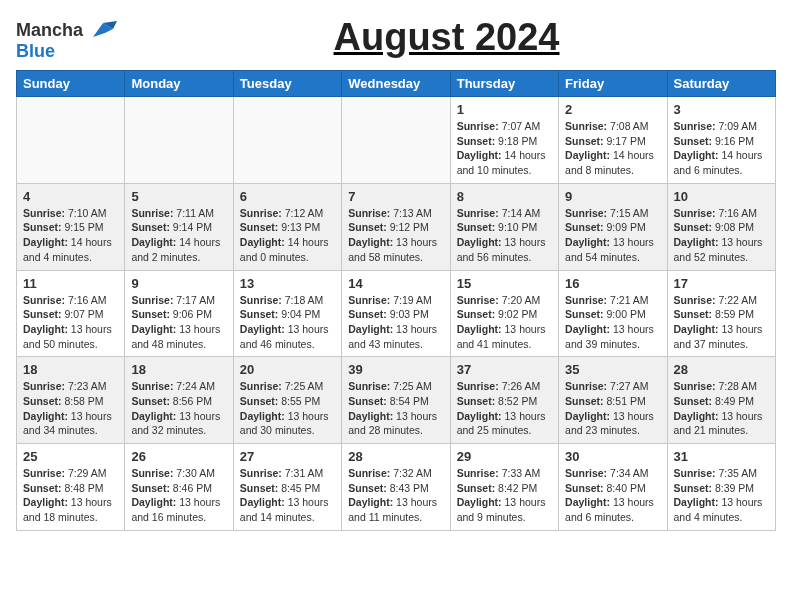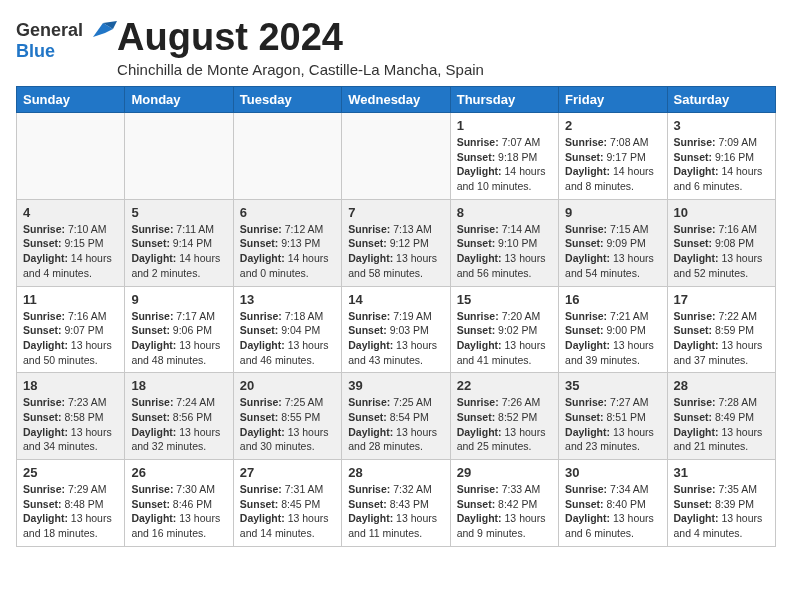--- a/index.html
+++ b/index.html
@@ -20,22 +20,23 @@
       flex-direction: column;
       align-items: flex-start;
       margin-right: auto;
       margin-top: 4px;
     }
     .logo-row {
       display: flex;
       align-items: center;
     }
     .title-section {
-      text-align: left;
+      text-align: center;
       flex: 1;
+      text-decoration: underline;
     }
     .cal-title {
       font-size: 38px;
       font-weight: bold;
       color: #222;
     }
     .cal-subtitle {
       font-size: 15px;
       color: #333;
       margin-top: 2px;
@@ -83,33 +84,32 @@
     .row-white td {
       background: #fff;
     }
   </style>
 </head>
 <body>
 
 <div class="header-section">
   <div class="logo">
     <div class="logo-row">
-      <span style="font-size:18px;font-weight:bold;color:#333;">General</span>
+      <span style="font-size:18px;font-weight:bold;color:#333;">Mancha</span>
       <svg width="32" height="22" viewBox="0 0 32 22" style="margin-left:2px;margin-top:-2px;">
         <polygon points="8,18 18,4 28,10 20,14" fill="#2176c7"></polygon>
         <polygon points="18,4 28,10 32,2" fill="#1a5fa0"></polygon>
       </svg>
     </div>
     <div>
       <span style="font-size:18px;font-weight:bold;color:#2176c7;margin-top:16px;">Blue</span>
     </div>
   </div>
   <div class="title-section">
     <div class="cal-title">August 2024</div>
-    <div class="cal-subtitle">Chinchilla de Monte Aragon, Castille-La Mancha, Spain</div>
   </div>
 </div>
 
 <table class="calendar">
   <thead>
     <tr>
       <th>Sunday</th>
       <th>Monday</th>
       <th>Tuesday</th>
       <th>Wednesday</th>
@@ -208,21 +208,21 @@
         </td>
         <td>
           <span class="day-number">20</span>
           <div class="day-info"><span style="font-weight: bold;">Sunrise: </span>7:25 AM<br><span style="font-weight: bold;">Sunset: </span>8:55 PM<br><span style="font-weight: bold;">Daylight: </span>13 hours and 30 minutes.</div>
         </td>
         <td>
           <span class="day-number">39</span>
           <div class="day-info"><span style="font-weight: bold;">Sunrise: </span>7:25 AM<br><span style="font-weight: bold;">Sunset: </span>8:54 PM<br><span style="font-weight: bold;">Daylight: </span>13 hours and 28 minutes.</div>
         </td>
         <td>
-          <span class="day-number">22</span>
+          <span class="day-number">37</span>
           <div class="day-info"><span style="font-weight: bold;">Sunrise: </span>7:26 AM<br><span style="font-weight: bold;">Sunset: </span>8:52 PM<br><span style="font-weight: bold;">Daylight: </span>13 hours and 25 minutes.</div>
         </td>
         <td>
           <span class="day-number">35</span>
           <div class="day-info"><span style="font-weight: bold;">Sunrise: </span>7:27 AM<br><span style="font-weight: bold;">Sunset: </span>8:51 PM<br><span style="font-weight: bold;">Daylight: </span>13 hours and 23 minutes.</div>
         </td>
         <td>
           <span class="day-number">28</span>
           <div class="day-info"><span style="font-weight: bold;">Sunrise: </span>7:28 AM<br><span style="font-weight: bold;">Sunset: </span>8:49 PM<br><span style="font-weight: bold;">Daylight: </span>13 hours and 21 minutes.</div>
         </td>

